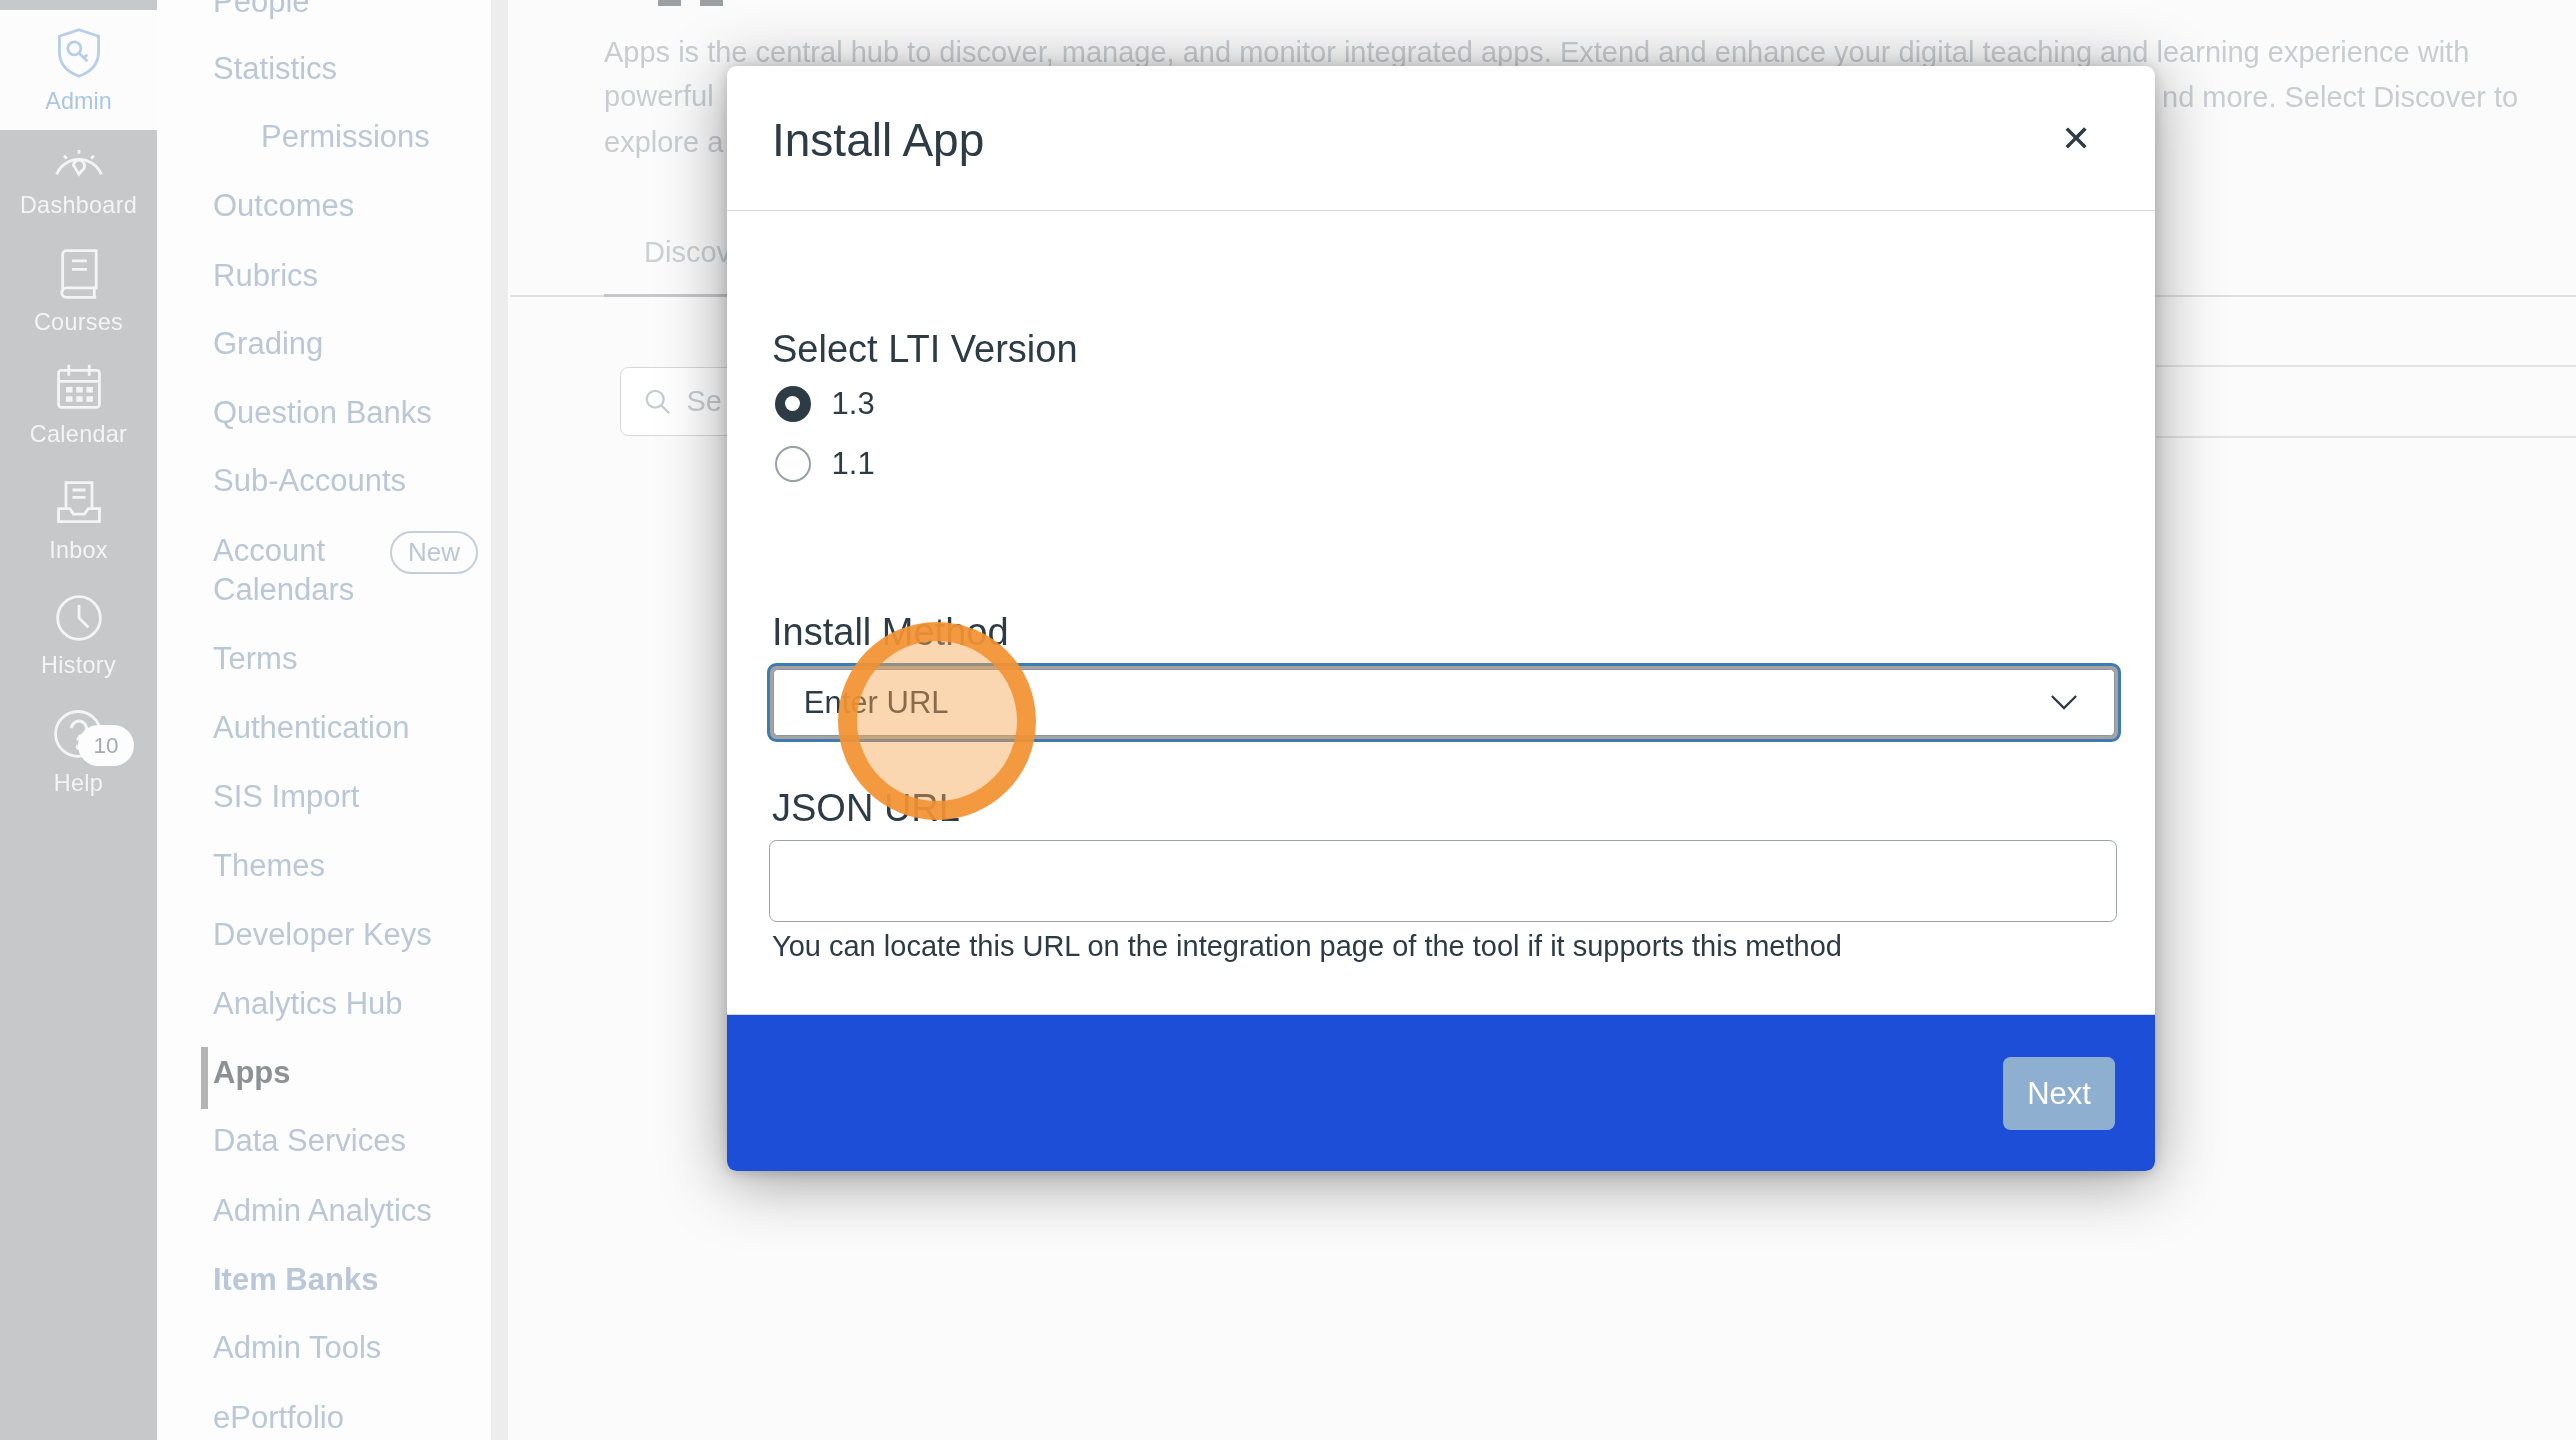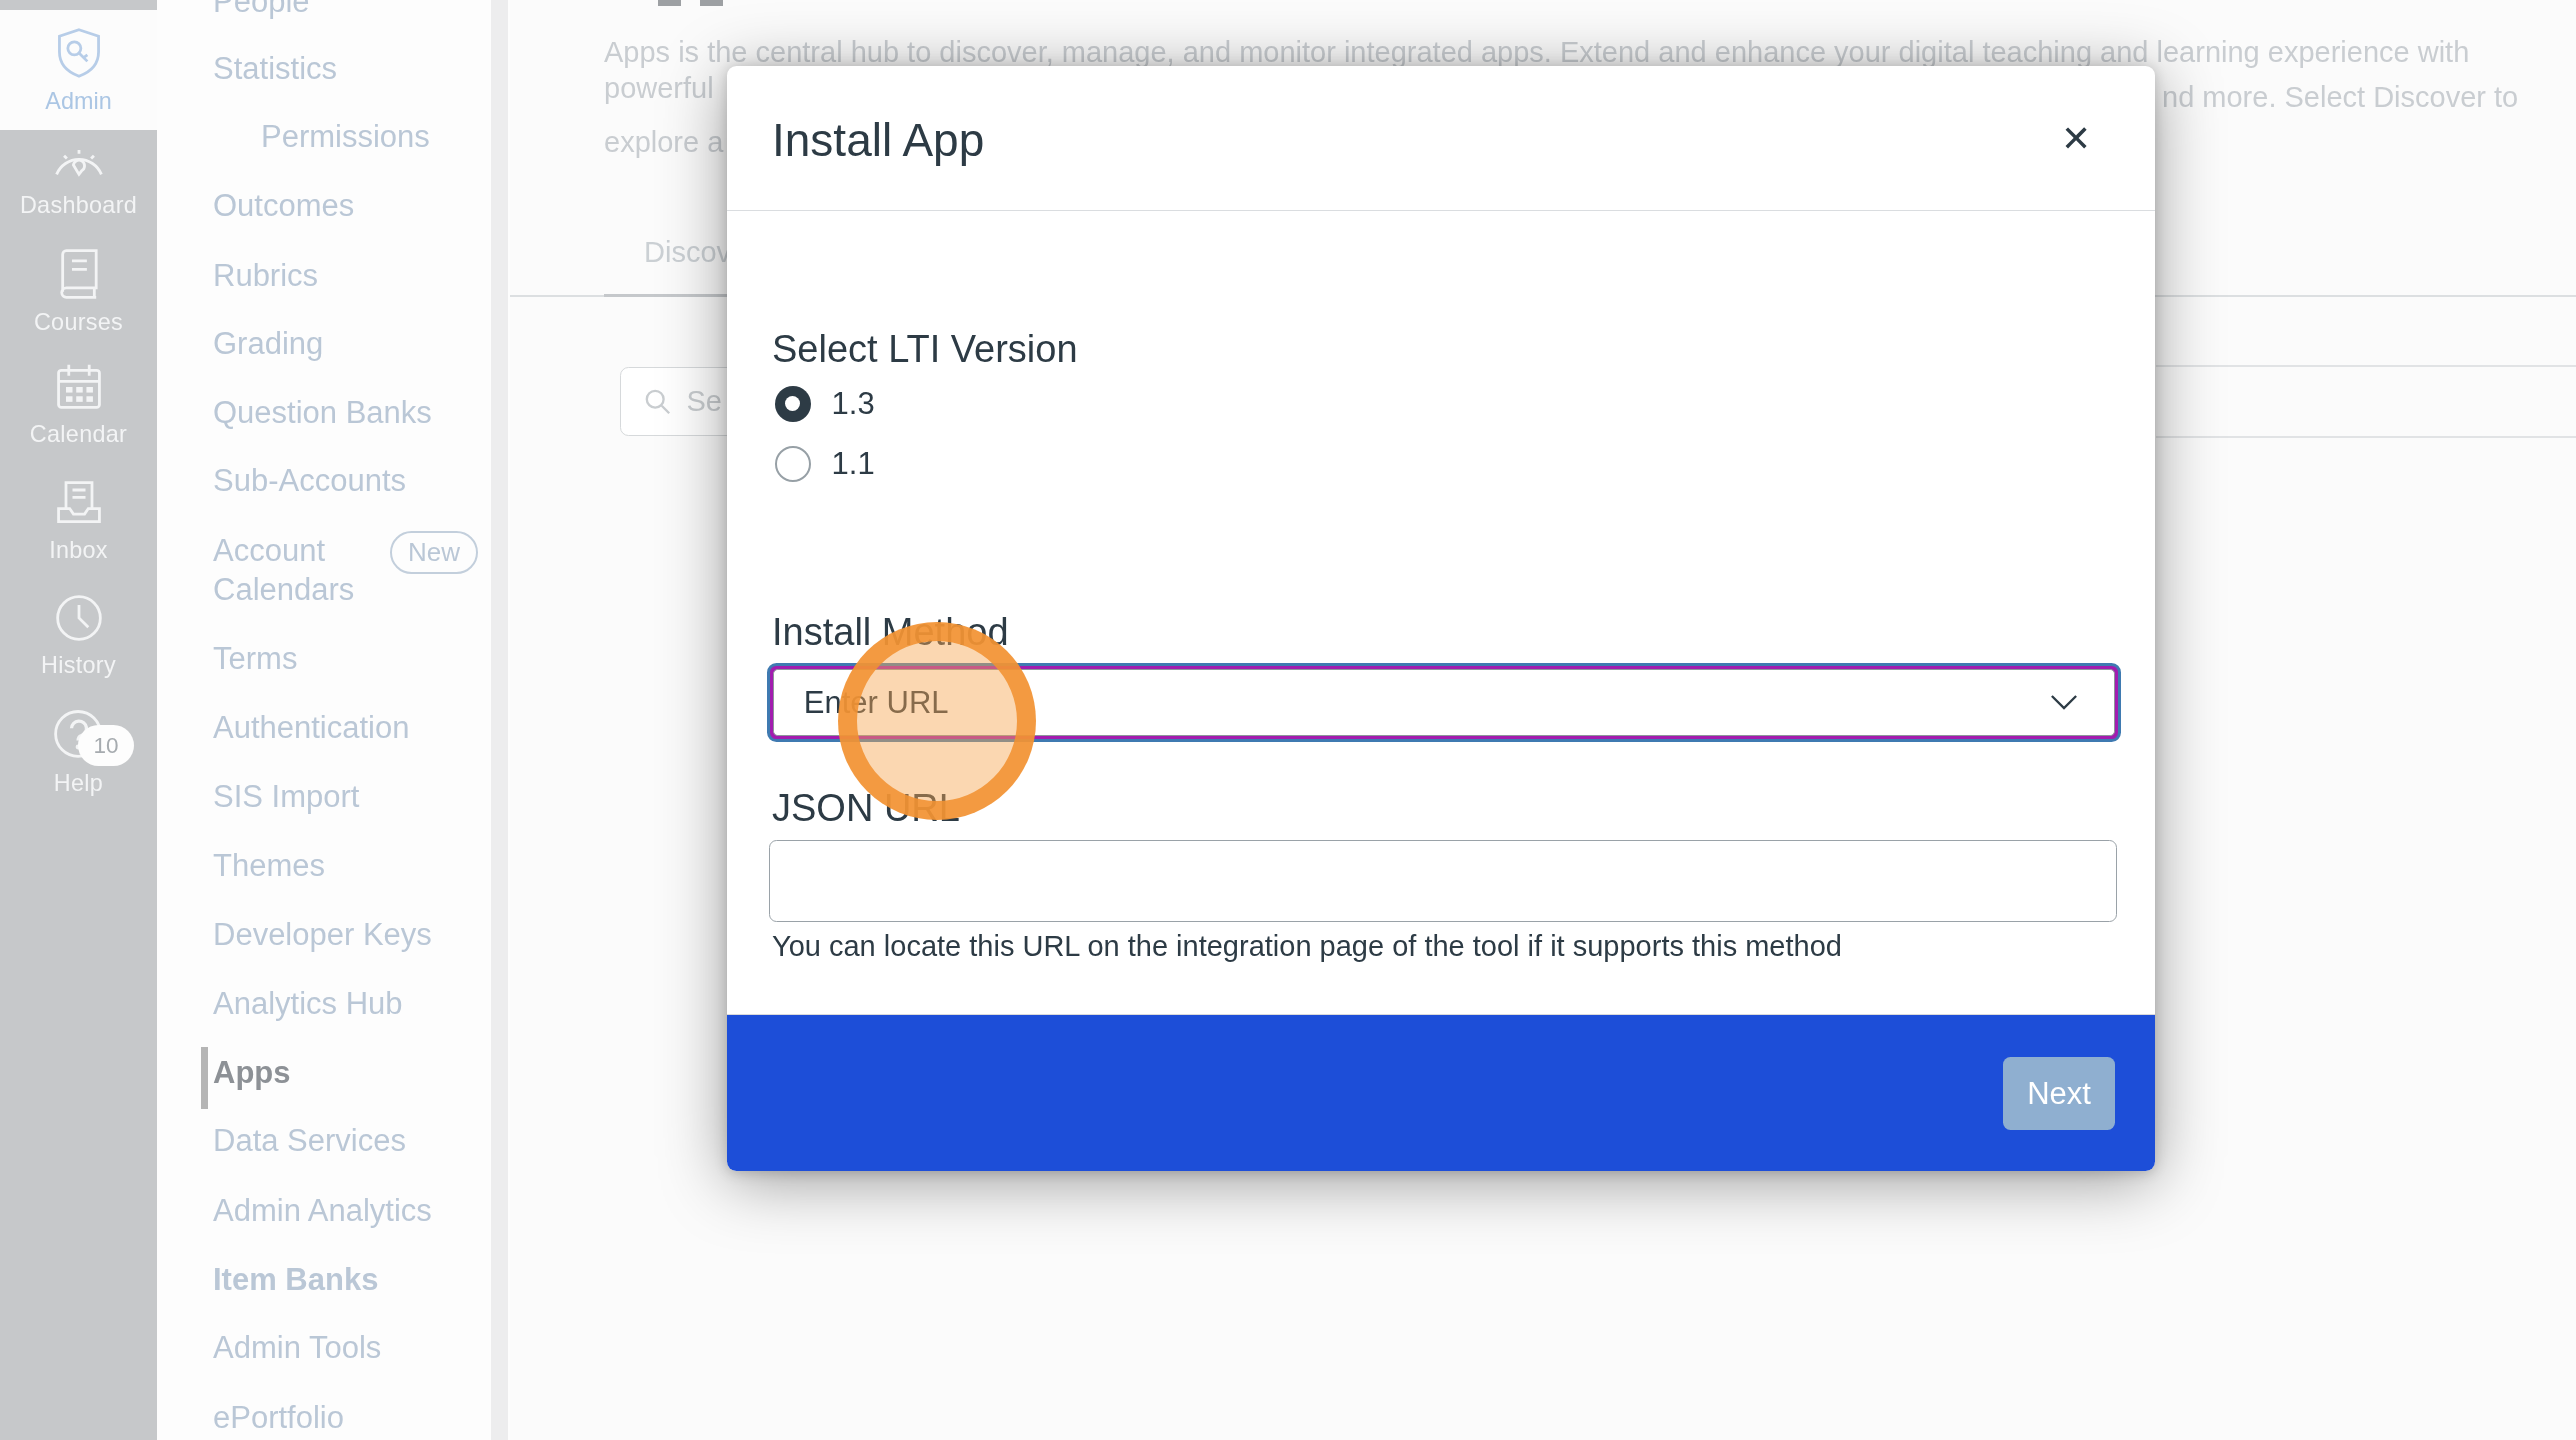--- a/index.html
+++ b/index.html
@@ -71,21 +71,21 @@
     color:#2d3b45; }
   .radio-row { position:absolute; left:48px; display:flex; align-items:center; gap:20.6px;
     cursor:pointer; }
   .radio-outer { width:36px; height:36px; border-radius:50%; }
   .radio-selected { background:#2d3b45; position:relative; }
   .radio-selected::after { content:""; position:absolute; left:10.3px; top:10.3px; width:15px;
     height:15px; border-radius:50%; background:#ffffff; }
   .radio-unselected { background:#fff; border:2.8px solid #97a0a6; }
   .radio-label { font-size:31px; color:#2d3b45; }
   .select-focus { position:absolute; left:40px; top:452px; width:1354px; height:79px;
-    border:3.7px solid #3f7ab1; border-radius:9.4px; padding:2.8px; background:#a21caf;
+    border:3.7px solid #3f7ab1; border-radius:9.4px; padding:2.8px; background:#a3a3a3;
     cursor:pointer; }
   .select-inner { width:100%; height:100%; border:1.9px solid #8d959b; border-radius:4.7px;
     background:#fff; display:flex; align-items:center; justify-content:space-between;
     padding:0 36px 0 30px; }
   .select-value { font-size:31px; color:#2d3b45; }
   .json-input { position:absolute; left:42px; top:629px; width:1348px; height:82px;
     border:1.9px solid #9aa2a8; border-radius:7.5px; background:#fff; font-size:31px;
     color:#2d3b45; padding:0 26px; font-family:inherit; outline:none; }
   .helper-text { position:absolute; left:45px; top:719px; font-size:29px; color:#2d3b45; }
   .modal-footer { position:absolute; left:0; bottom:0; width:100%; height:157px;
@@ -99,21 +99,21 @@
     border-radius:50%; border:19px solid rgba(243,146,50,.88);
     background:rgba(247,166,81,.45); z-index:20; pointer-events:none; }
 </style>
 </head>
 <body>
 
 <div class="content">
   <div class="heading-dash" style="left:148px;"></div>
   <div class="heading-dash" style="left:190px;"></div>
   <div class="intro-line" style="left:94px; top:36px;">Apps is the central hub to discover, manage, and monitor integrated apps. Extend and enhance your digital teaching and learning experience with</div>
-  <div class="intro-line" style="left:94px; top:72px;">powerful</div>
+  <div class="intro-line" style="left:94px; top:80px;">powerful</div>
   <div class="intro-line" style="left:1652px; top:81px;">nd more. Select Discover to</div>
   <div class="intro-line" style="left:94px; top:126px;">explore a</div>
 
   <div class="tab-label">Discover</div>
   <div class="tab-border"></div>
   <div class="tab-underline"></div>
 
   <div class="search-box">
     <svg width="28" height="28" viewBox="0 0 30 30">
       <circle cx="12" cy="12" r="9" fill="none" stroke="#c9cdd0" stroke-width="2.5"></circle>

